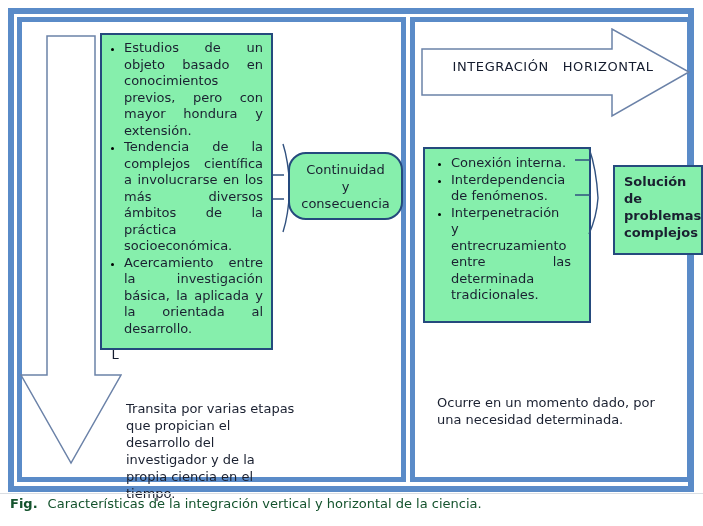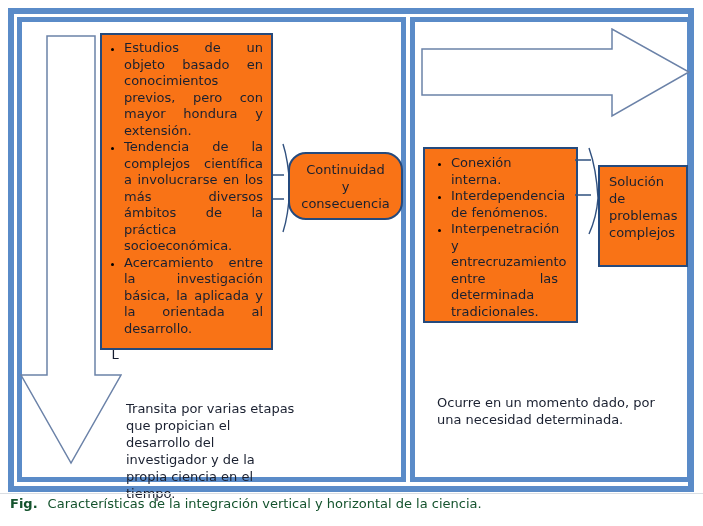--- a/index.html
+++ b/index.html
@@ -16,21 +16,21 @@
   }
   
   .panel{
     border:5px solid #5a8bc8;box-sizing:border-box;background:#ffffff;
   }
   .panel-left{left:17px;top:17px;width:389px;height:465px;}
   .panel-right{left:410px;top:17px;width:282px;height:465px;}
 
   
   .tbox{
-    border:2px solid #254a7d;box-sizing:border-box;background:#f97316;
+    border:2px solid #254a7d;box-sizing:border-box;background:#86efac;
   }
   ul.blist{margin:0;list-style:disc;line-height:16.5px;}
   ul.blist li{text-align:justify;}
   ul.blist li::marker{color:#000000;font-size:11px;}
   .blist-left{padding:5px 8px 0 22px;}
   .blist-right{padding:6px 18px 0 26px;}
 
   
   .vletters{
     display:flex;flex-direction:column;align-items:center;
@@ -88,34 +88,35 @@
   </div>
 
   <div class="abs note" style="left:104px;top:378px;width:172px;">Transita por varias etapas que propician el desarrollo del investigador y de la propia ciencia en el tiempo.</div>
 </div>
 
 <div class="abs panel panel-right">
 
   <svg class="abs" style="left:6px;top:6px;" width="270" height="90" viewBox="0 0 270 90">
     <polygon points="1,21 191,21 191,1 268,44 191,88 191,67 1,67" fill="#ffffff" stroke="#6b82a8" stroke-width="1.5"></polygon>
   </svg>
+  <div class="abs h-arrow-label" style="left:20px;top:37px;width:236px;">INTEGRACIÓN HORIZONTAL</div>
 
-  <div class="abs tbox" style="left:8px;top:125px;width:155px;height:176px;">
+  <div class="abs tbox" style="left:8px;top:125px;width:168px;height:176px;">
     <ul class="blist blist-right">
       <li>Conexión interna.</li>
       <li>Interdependencia de fenómenos.</li>
       <li>Interpenetración y entrecruzamiento entre las determinada tradicionales.</li>
     </ul>
   </div>
 
   <svg class="abs" style="left:160px;top:124px;" width="24" height="90" viewBox="0 0 24 90">
     <path d="M0,14 H16 M0,49 H16 M14,2 C19,16 22,34 23,52 C22,66 19,77 14,88" fill="none" stroke="#31517f" stroke-width="1.4"></path>
   </svg>
 
-  <div class="abs tbox result-lines" style="left:183px;top:143px;width:90px;height:102px;">
+  <div class="abs tbox result-lines" style="left:198px;top:143px;width:90px;height:90px;font-weight:bold;">
     <div>Solución</div>
     <div>de</div>
     <div>problemas</div>
     <div>complejos</div>
   </div>
 
   <div class="abs note" style="left:22px;top:372px;width:245px;">Ocurre en un momento dado, por una necesidad determinada.</div>
 </div>
 
 <div class="abs sep-line"></div>

